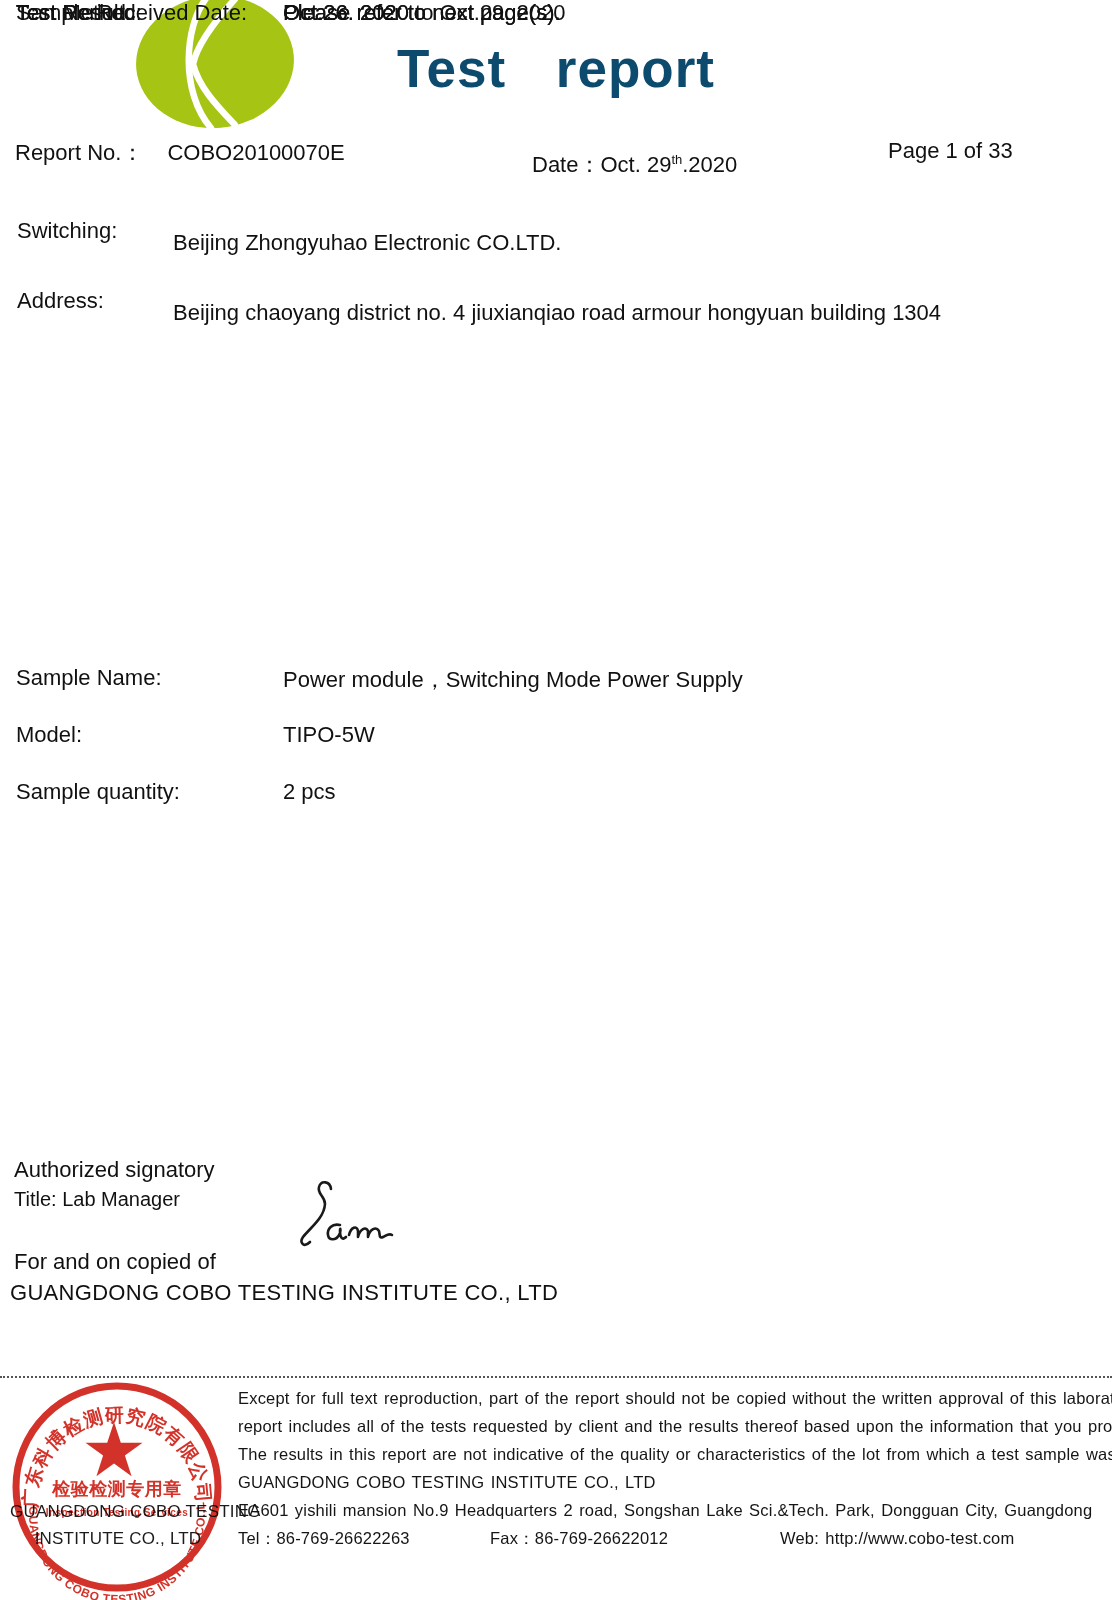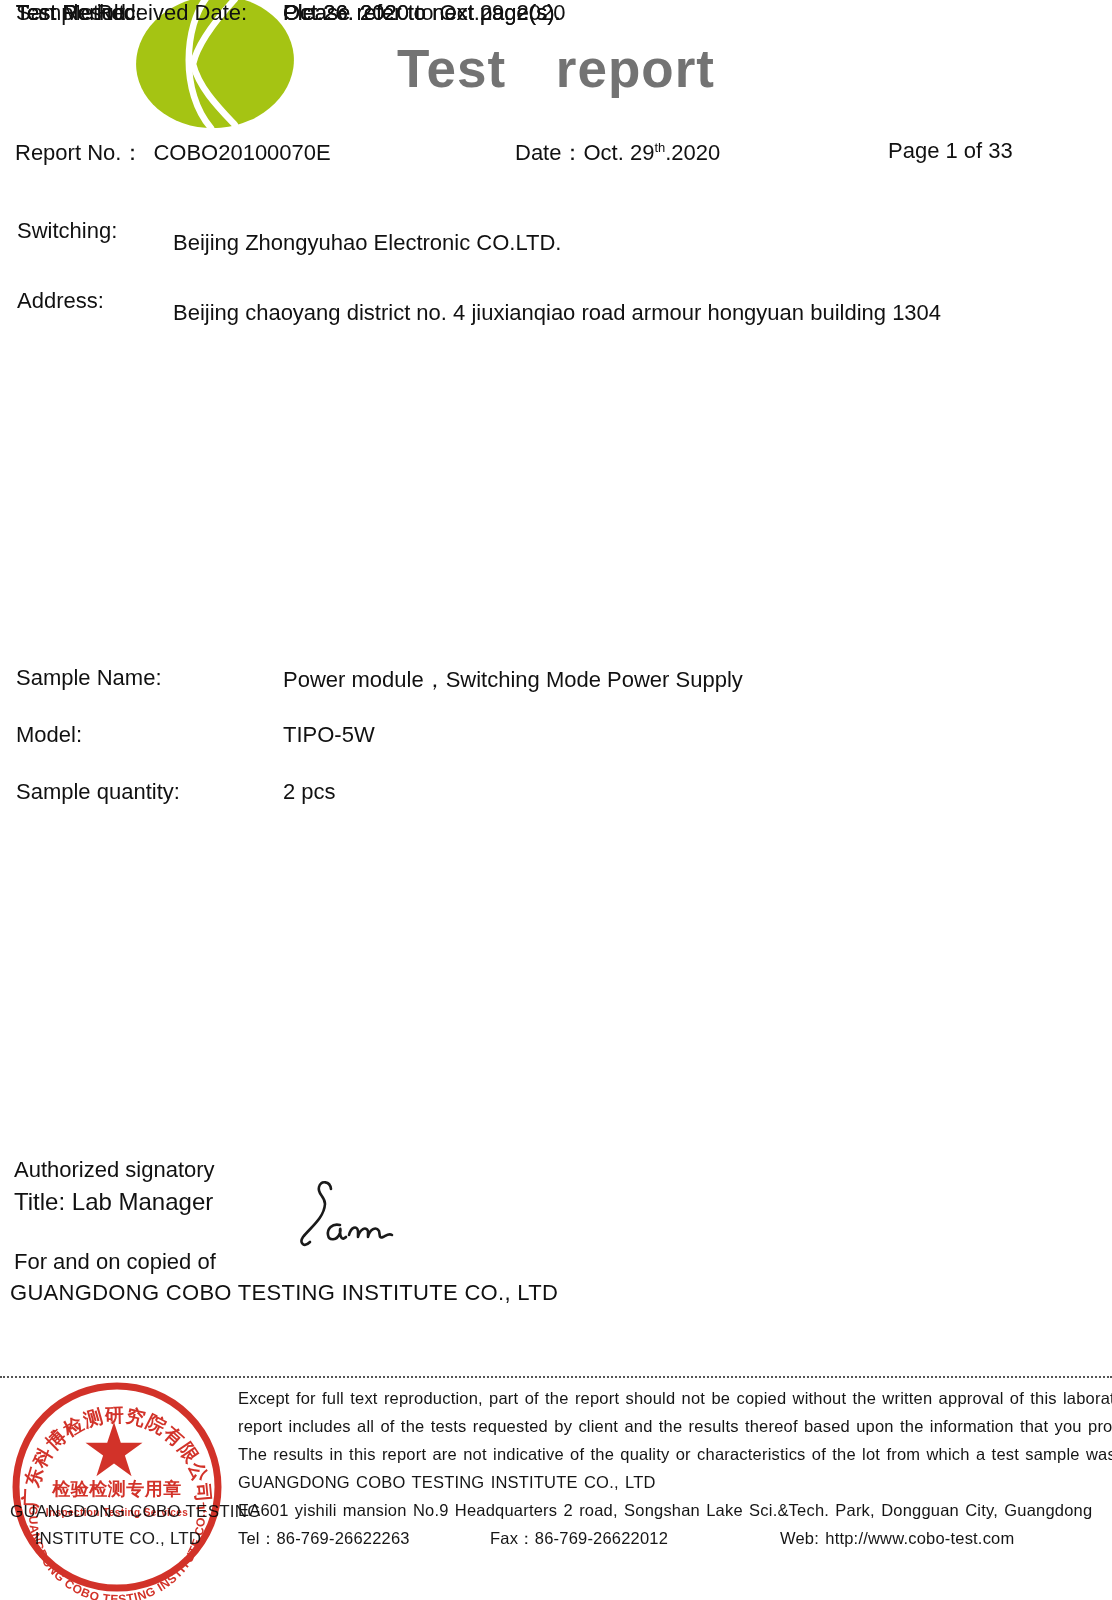--- a/index.html
+++ b/index.html
@@ -6,26 +6,26 @@
   .page{
     position:relative;width:1112px;height:1600px;margin:0 auto;
     background:#ffffff;overflow:hidden;
     font-family:"Liberation Sans","DejaVu Sans",sans-serif;
     color:#111;
   }
   
   .logo-svg{position:absolute;left:134px;top:-6px;width:162px;height:136px;}
   .doc-title{
     position:absolute;left:0;top:38px;width:100%;text-align:center;
-    font-size:53px;font-weight:bold;word-spacing:34px;letter-spacing:1px;color:#737373;
+    font-size:53px;font-weight:bold;word-spacing:34px;letter-spacing:1px;color:#0c4a6e;
   }
   .report-row{position:absolute;left:0;top:138px;width:100%;height:32px;font-size:22px;}
   .report-no-wrap{position:absolute;left:15px;}
-  .report-no-val{margin-left:10px;}
-  .date-wrap{position:absolute;left:515px;}
+  .report-no-val{margin-left:24px;}
+  .date-wrap{position:absolute;left:532px;margin-top:12px;}
   .date-wrap sup{font-size:13px;vertical-align:super;line-height:0;}
   .page-no{position:absolute;left:888px;}
   
   .party-row{position:absolute;left:0;width:100%;font-size:22px;}
   .party-label{position:absolute;left:17px;white-space:nowrap;}
   .party-value{position:absolute;left:173px;white-space:nowrap;margin-top:12px;}
   #applicant-row{top:218px;}
   #address-row{top:288px;}
   .intro-line{position:absolute;left:14px;top:378px;font-size:22px;white-space:nowrap;}
   
@@ -34,21 +34,21 @@
   .sample-value{position:absolute;left:283px;white-space:nowrap;}
   .sample-row:nth-of-type(1){top:437px;}
   .sample-row:nth-of-type(2){top:494px;}
   .sample-row:nth-of-type(3){top:551px;}
   .sample-row:nth-of-type(4){top:608px;}
   .sample-row:nth-of-type(5){top:665px;}
   .sample-row:nth-of-type(6){top:722px;}
   .sample-row:nth-of-type(7){top:779px;}
   
   .sig-auth{position:absolute;left:14px;top:1157px;font-size:22px;}
-  .sig-title{position:absolute;left:14px;top:1188px;font-size:24px;}
+  .sig-title{position:absolute;left:14px;top:1188px;font-size:20px;}
   .signature-svg{position:absolute;left:285px;top:1178px;width:112px;height:74px;}
   .sig-behalf{position:absolute;left:14px;top:1249px;font-size:22px;}
   .sig-company{position:absolute;left:10px;top:1280px;font-size:22px;letter-spacing:.3px;}
   
   .dotted-line{position:absolute;left:0;top:1376px;width:1112px;border-top:2px dotted #555;}
   .footer-block{position:absolute;left:238px;top:1384px;width:864px;font-size:16.5px;line-height:28px;color:#151515;}
   .footer-block .fline{white-space:nowrap;letter-spacing:.2px;word-spacing:1.5px;}
   .tel-row{position:relative;white-space:nowrap;}
   .tel-row .fax-seg{position:absolute;left:252px;}
   .tel-row .web-seg{position:absolute;left:542px;}

